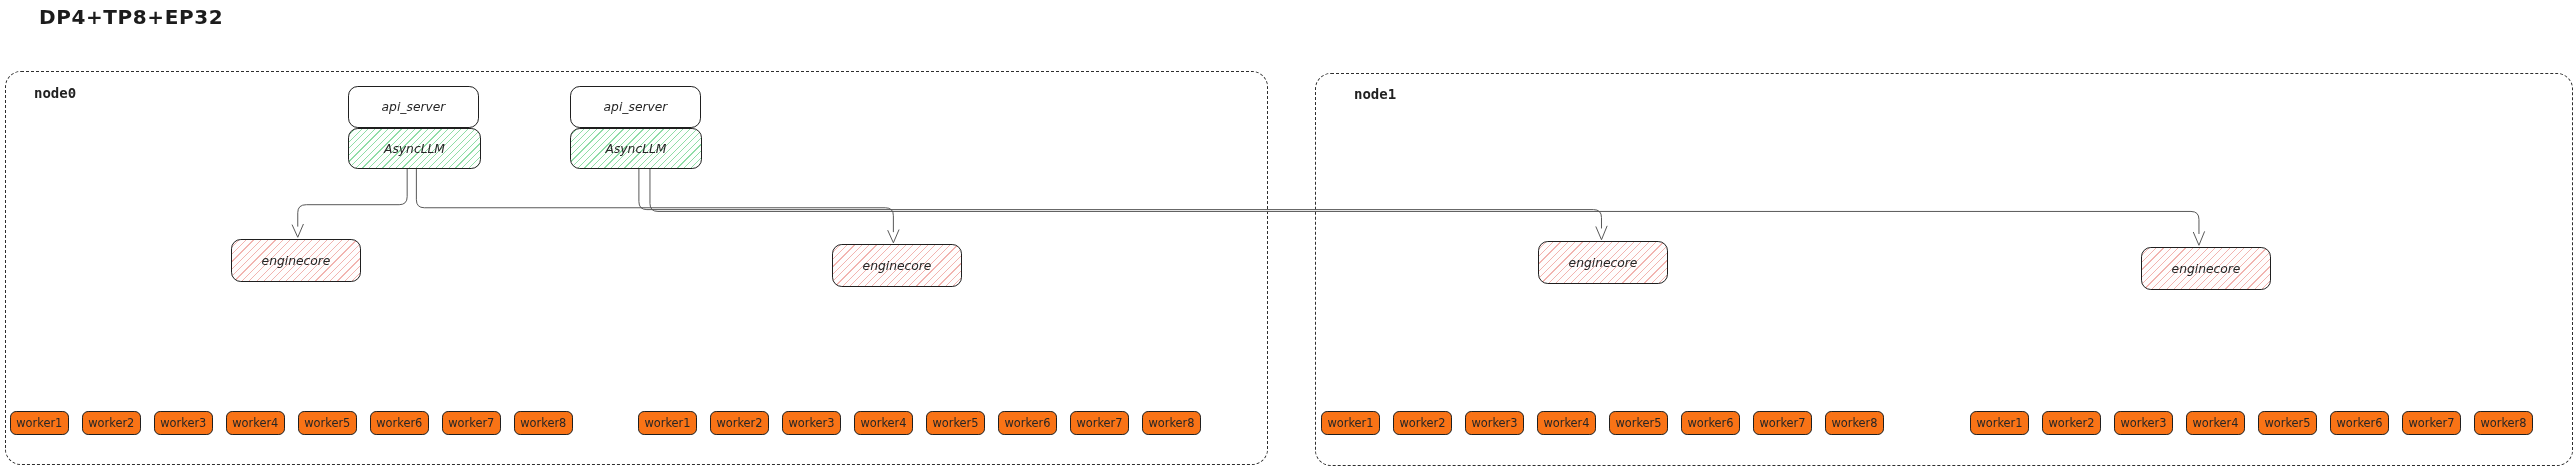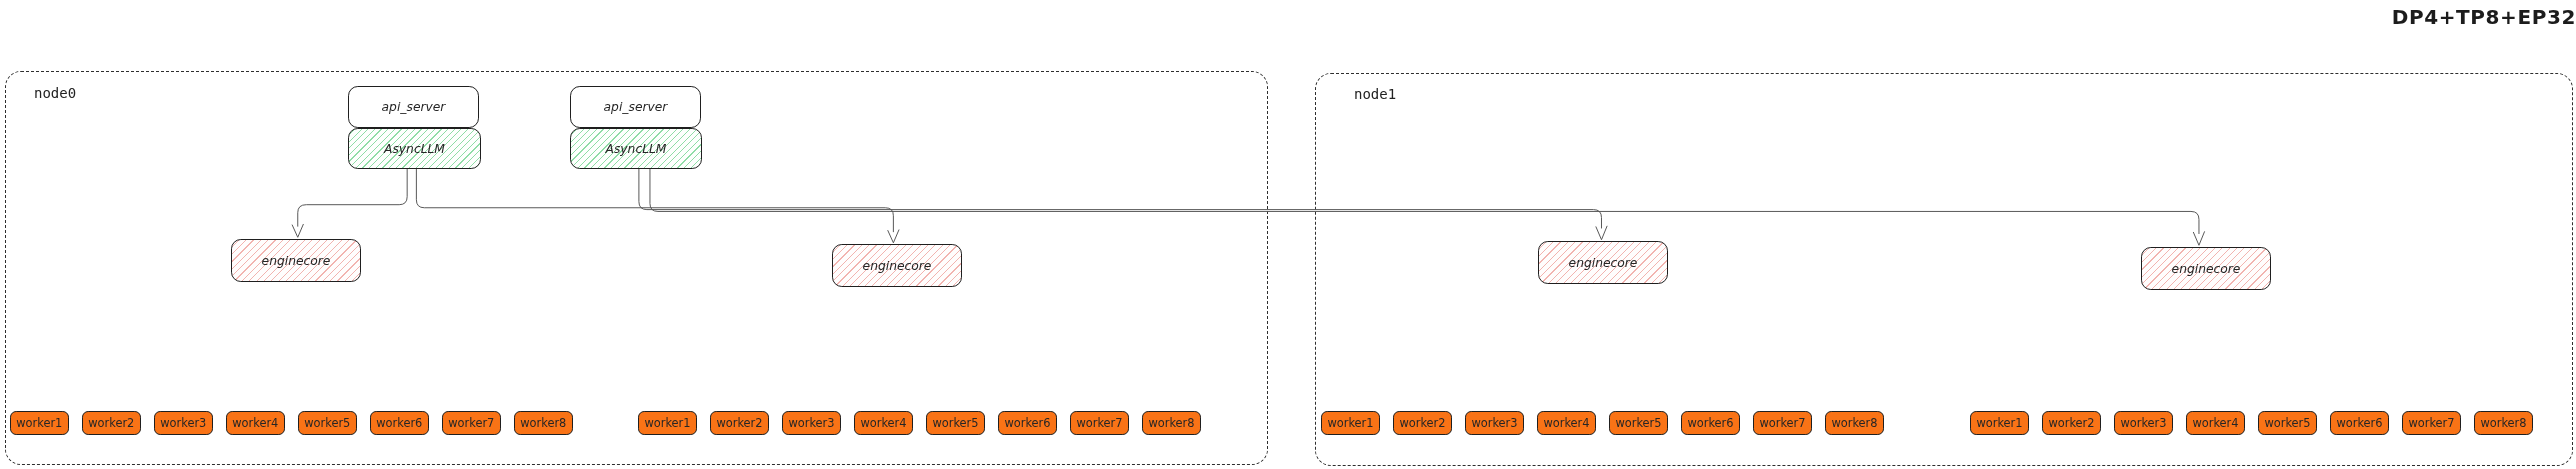--- a/index.html
+++ b/index.html
@@ -5,35 +5,36 @@
   html,body{margin:0;padding:0;background:#ffffff;}
   .canvas{
     position:relative;
     width:2576px;height:469px;
     background:#ffffff;
     font-family:"DejaVu Sans","Liberation Sans",sans-serif;
     color:#232323;
     overflow:hidden;
   }
   .title{
-    position:absolute;left:0;right:0;top:4.9px;
-    text-align:right;
+    position:absolute;left:0;right:8px;top:4.9px;
+    text-align:left;
     font-size:20px;font-weight:600;letter-spacing:0.6px;
     color:#1c1c1c;
+    padding-left:39px;
   }
   .node{
     position:absolute;
     border:1.4px dashed #2e2e2e;
     border-radius:16px;
     background:transparent;
   }
   .node-label{
     position:absolute;
     font-family:"DejaVu Sans Mono","Liberation Mono",monospace;
-    font-weight:normal;font-size:14px;color:#222;
+    font-weight:bold;font-size:14px;color:#222;
   }
   .box{
     position:absolute;
     display:flex;align-items:center;justify-content:center;
     border:1.5px solid #1f1f1f;
     background:#ffffff;
     font-size:12.3px;color:#262626;
     box-sizing:border-box;
   }
   .big{border-radius:9.8px;font-style:italic;}

